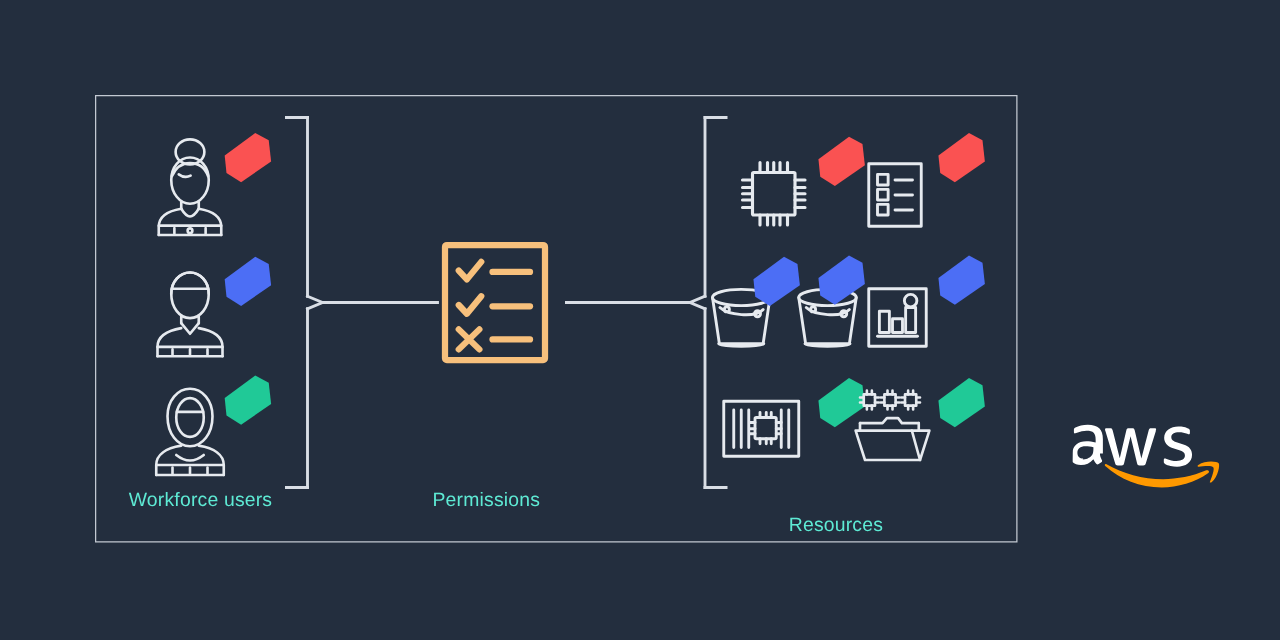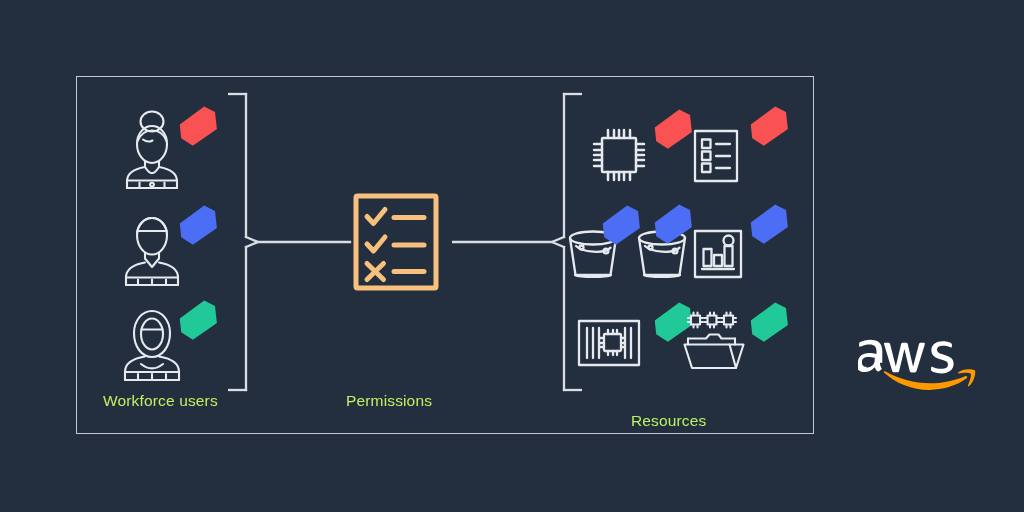--- a/index.html
+++ b/index.html
@@ -22,21 +22,21 @@
   
   .ic { position: absolute; }
   .ic svg { display: block; overflow: visible; }
 
   
   .tag { position: absolute; }
 
   
   .lbl {
     position: absolute;
-    color: #bef264;
+    color: #5eead4;
     font-size: 15.5px;
     letter-spacing: .15px;
     white-space: nowrap;
     font-family: "Liberation Sans", sans-serif;
   }
 
   
   #aws-logo { position: absolute; left: 858px; top: 322px; width: 120px; height: 72px; }
 
   

